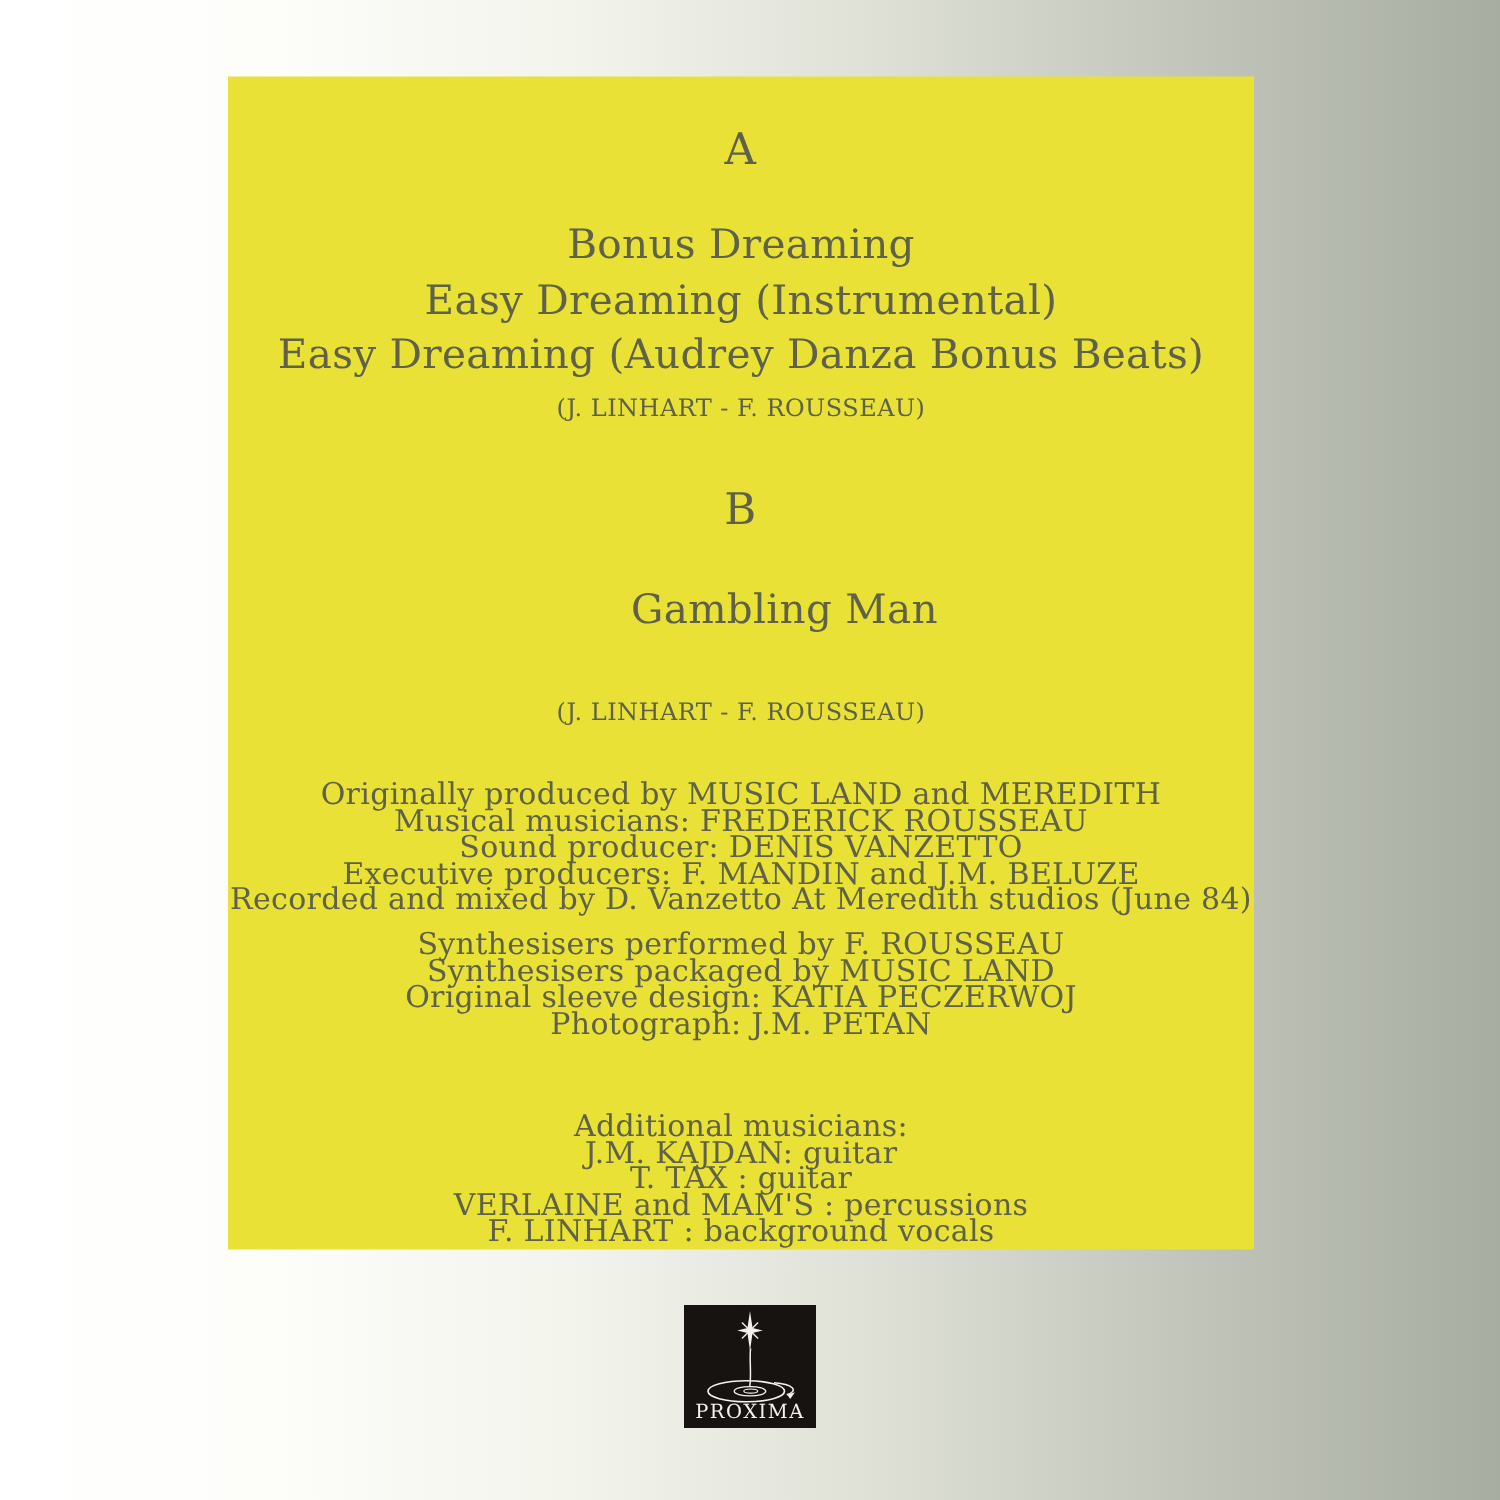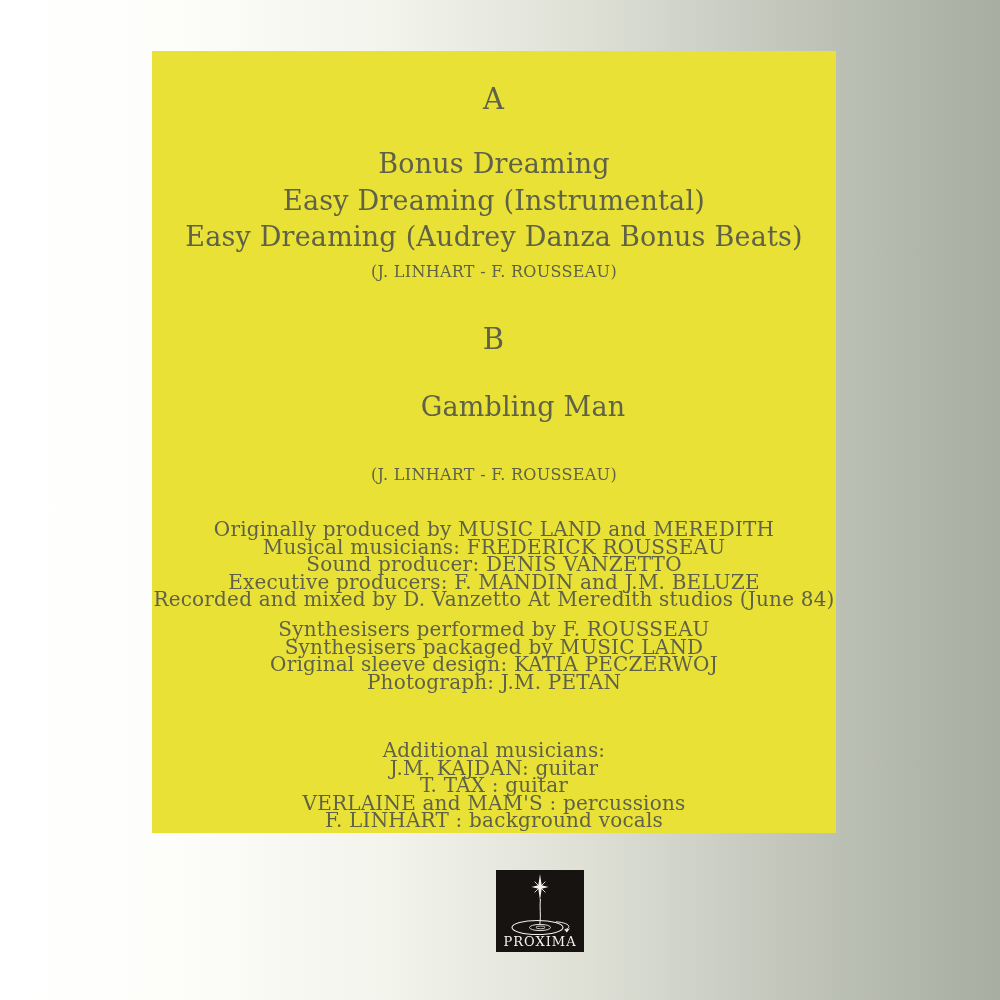--- a/index.html
+++ b/index.html
@@ -30,21 +30,21 @@
   .pos-tracks-a{top:95px;}
   .pos-tracks-b{top:338px;margin-left:29px;}
   .writers{font-size:16px;line-height:1.2;letter-spacing:.3px;}
   .pos-writers-a{top:211px;}
   .pos-writers-b{top:414px;}
   .credits{font-size:20px;line-height:17.6px;letter-spacing:.2px;}
   .pos-credits-1{top:470px;}
   .pos-credits-2{top:570px;}
   .pos-credits-3{top:655px;margin-top:36px;}
   .logo{
-    position:absolute;left:456px;top:870px;width:88px;height:82px;margin-left:40px;
+    position:absolute;left:456px;top:870px;width:88px;height:82px;
   }
   .logo svg{display:block;width:100%;height:100%;}
 </style>
 </head>
 <body>
 
 <div class="canvas">
 
   <div class="sleeve">
 

